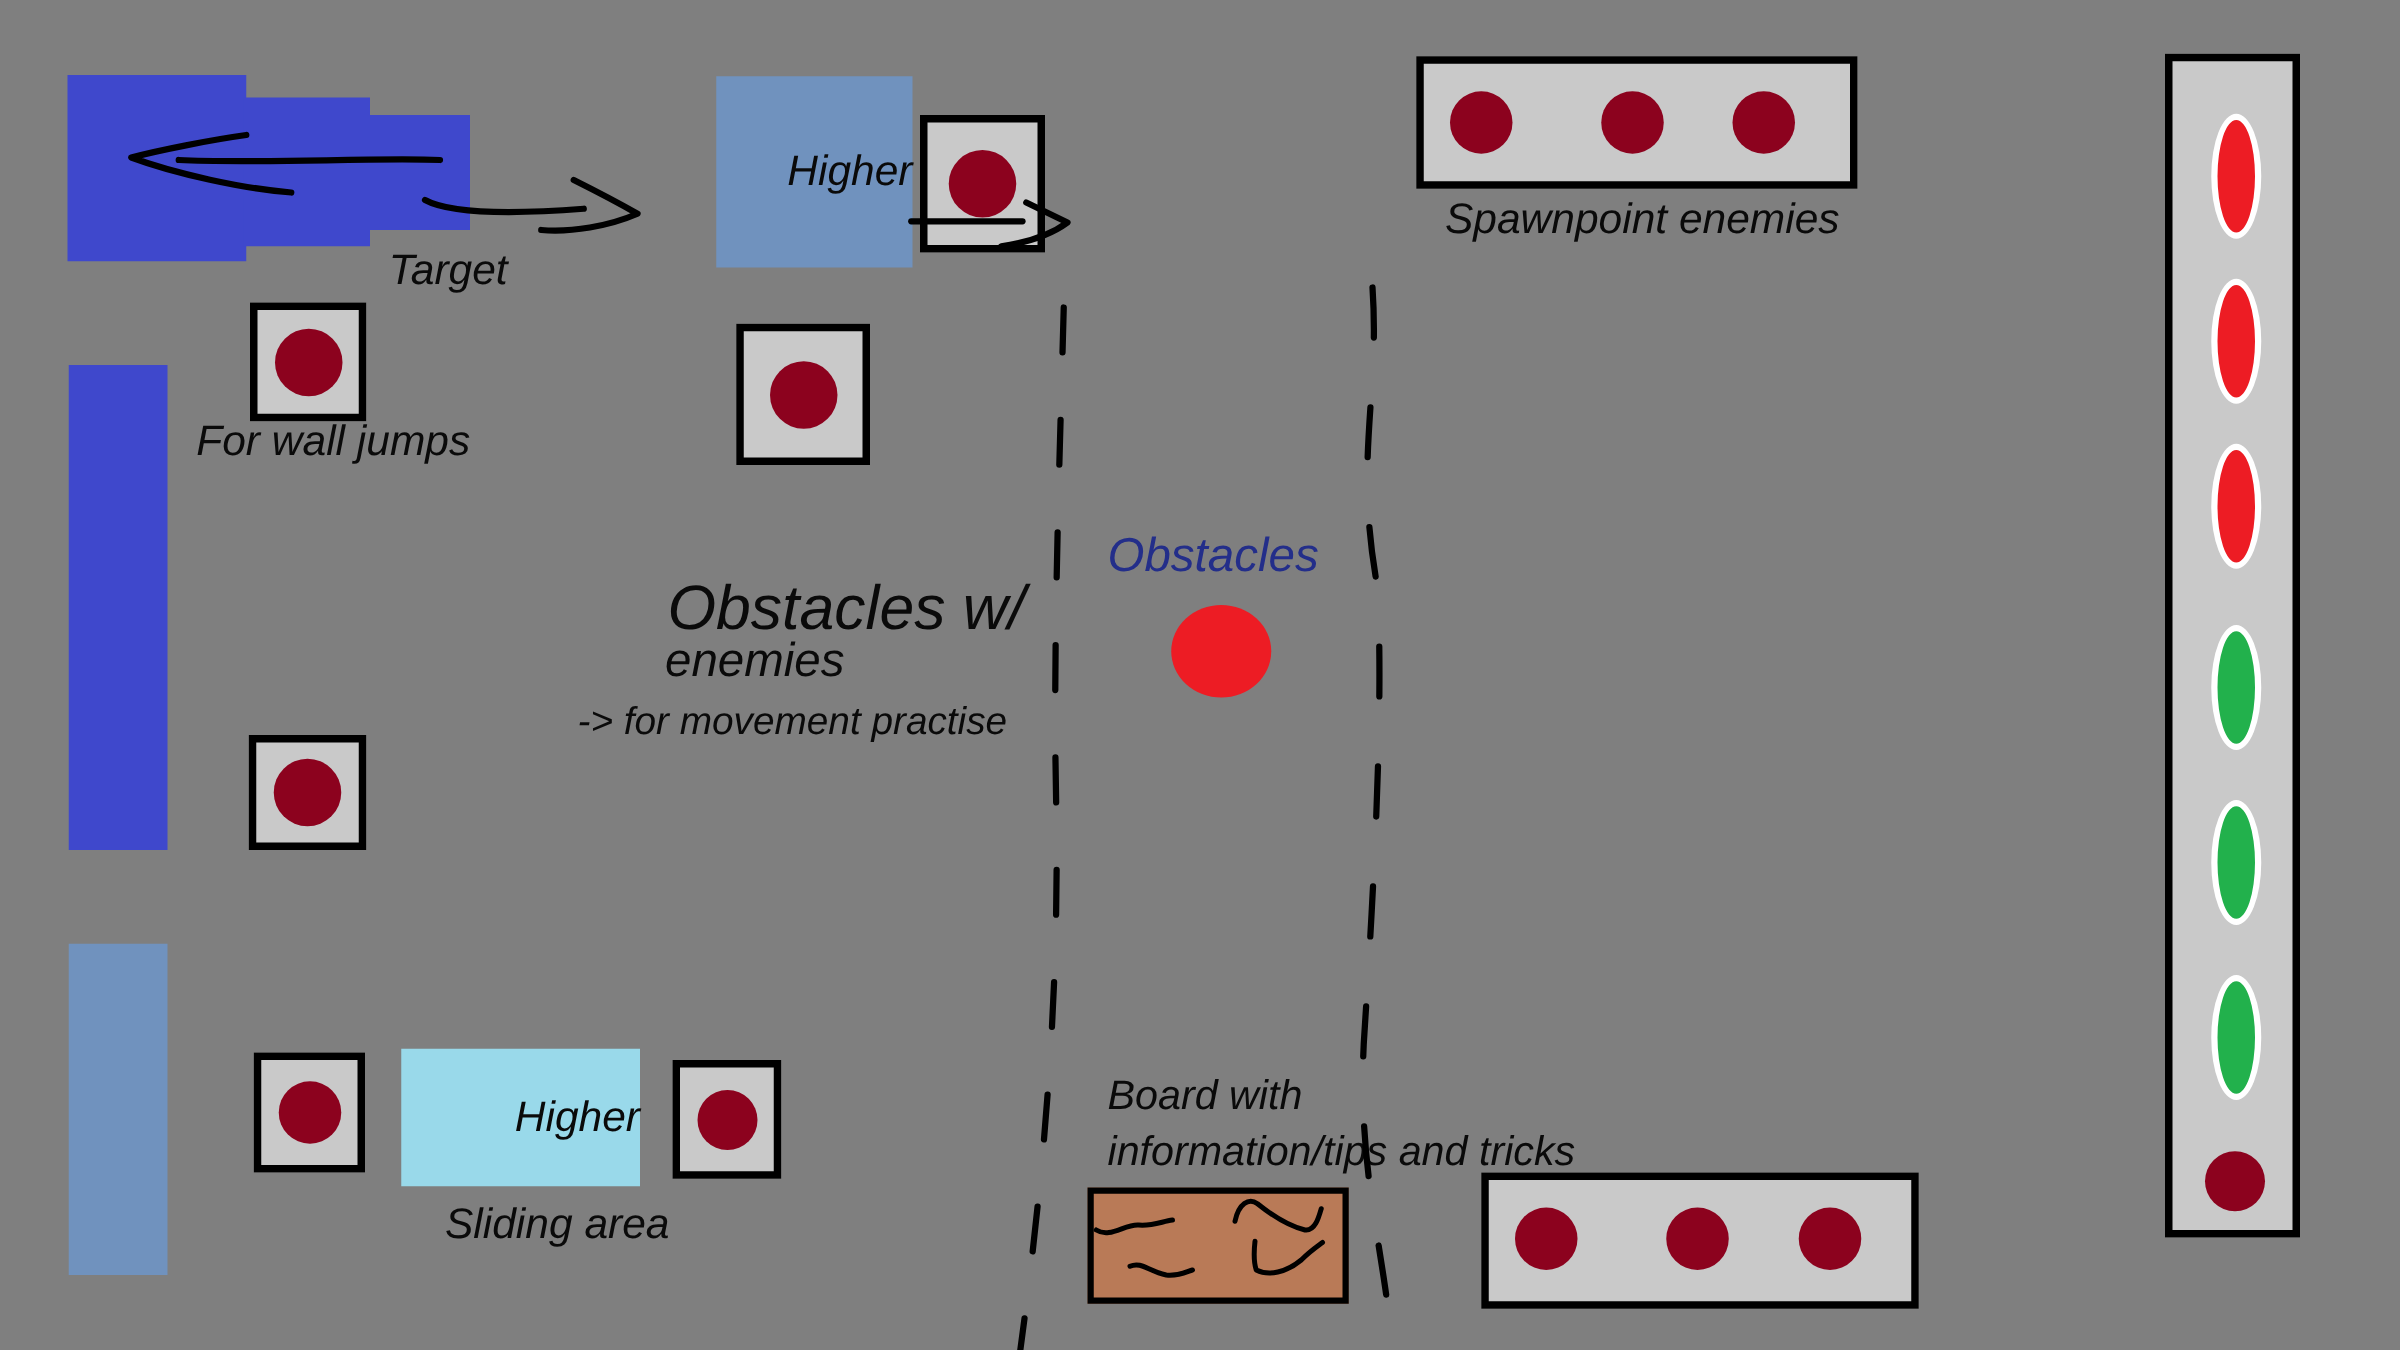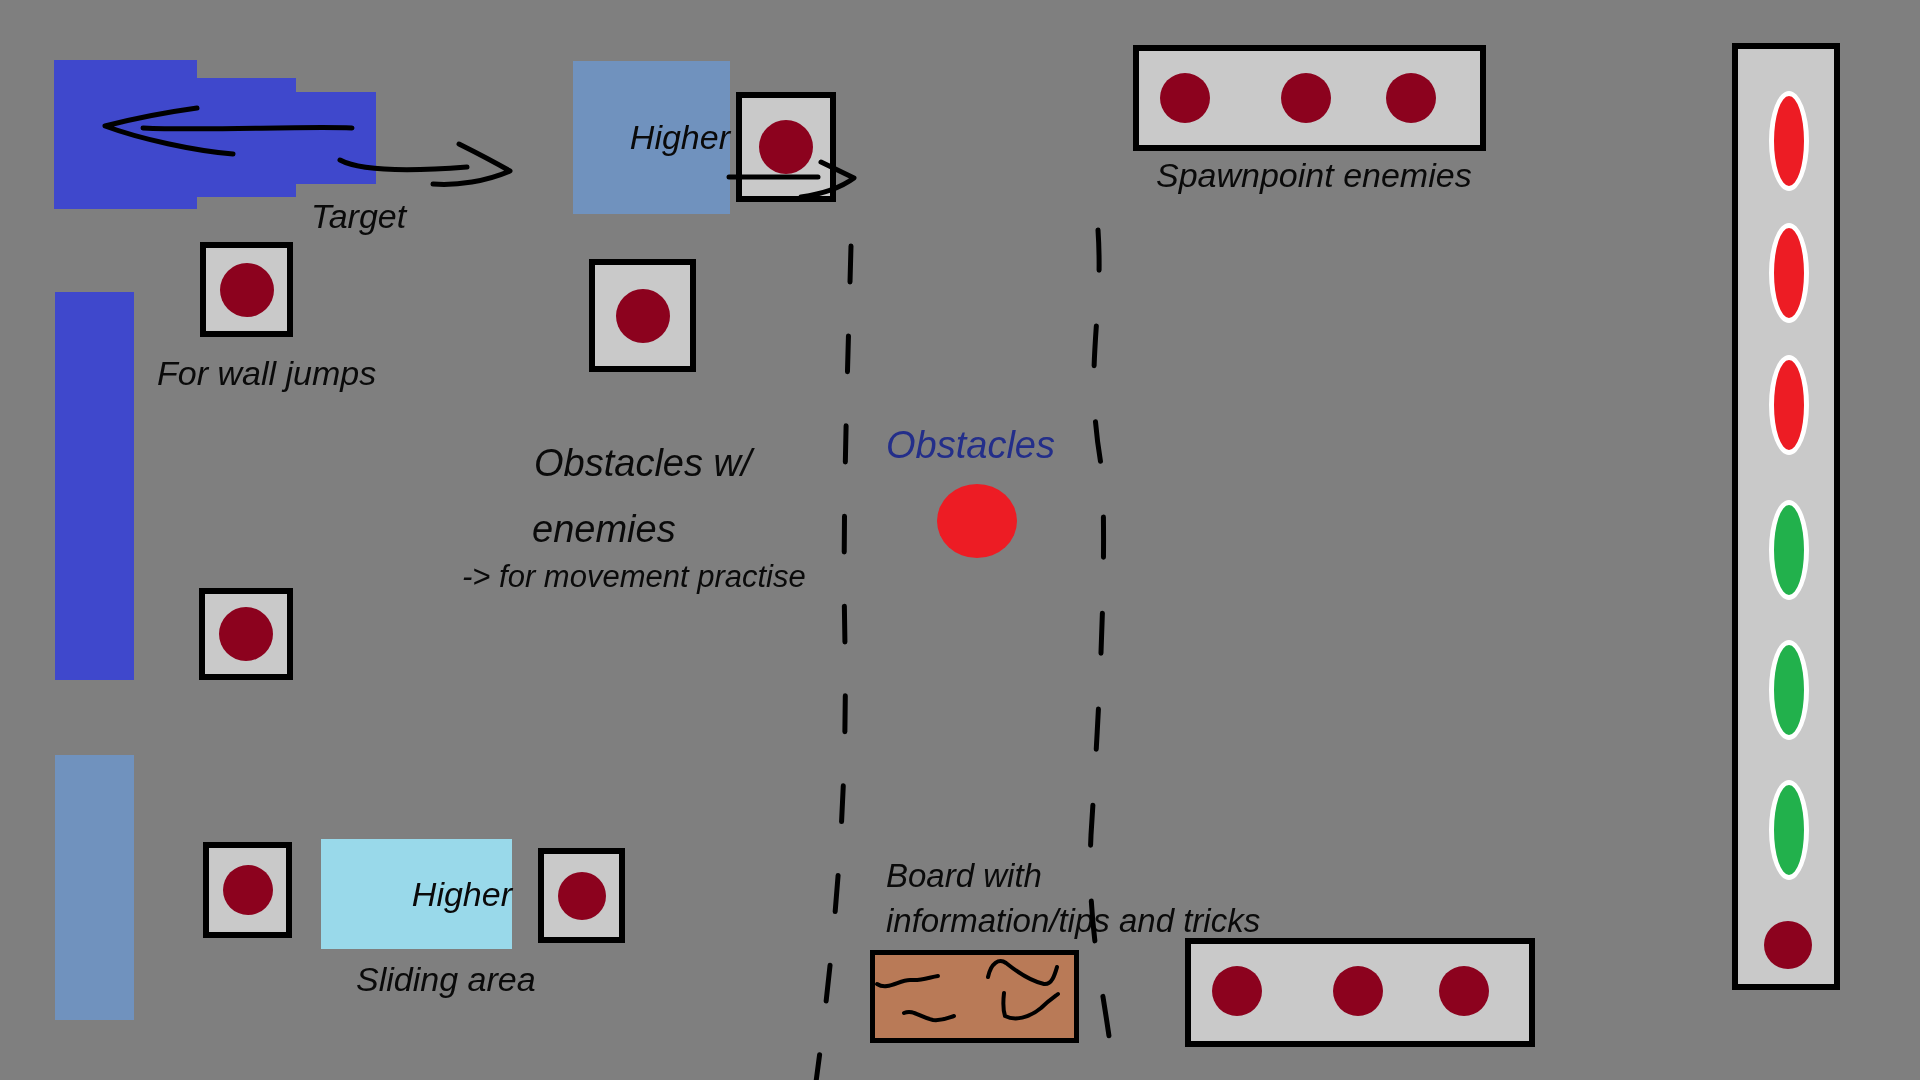--- a/index.html
+++ b/index.html
@@ -47,23 +47,23 @@
   #tv7{left:26px;top:872px;width:48px;height:48px;border:none;border-radius:50%;}
   
   #board{left:870px;top:950px;width:209px;height:93px;border:5px solid #000;
          background:var(--brown);position:absolute;box-sizing:border-box;}
   
   #spawn-dot{left:937px;top:484px;width:80px;height:74px;border-radius:50%;
              background:var(--red);position:absolute;}
   
   .t{position:absolute;font-style:italic;color:#0a0a0a;white-space:nowrap;line-height:1.12;}
   #t-jumping{left:311px;top:197px;font-size:34px;}
-  #t-wall{left:157px;top:354px;font-size:34px;}
+  #t-wall{left:157px;top:334px;font-size:34px;}
   #t-inv{left:1156px;top:156px;font-size:34px;}
-  #t-obs1{left:534px;top:442px;font-size:38px;}
+  #t-obs1{left:534px;top:458px;font-size:50px;}
   #t-obs2{left:532px;top:508px;font-size:38px;}
   #t-obs3{left:462px;top:560px;font-size:31px;}
   #t-spawn{left:886px;top:424px;font-size:38px;color:var(--spawn-text);}
   #t-range{left:1158px;top:501px;font-size:38px;}
   #t-board{left:866px;top:853px;font-size:33px;line-height:45px;margin-left:20px;}
   #t-board span{display:block;}
   #t-slide{left:356px;top:960px;font-size:34px;}
   
   #ink{position:absolute;left:0;top:0;width:1920px;height:1080px;pointer-events:none;}
 </style>

